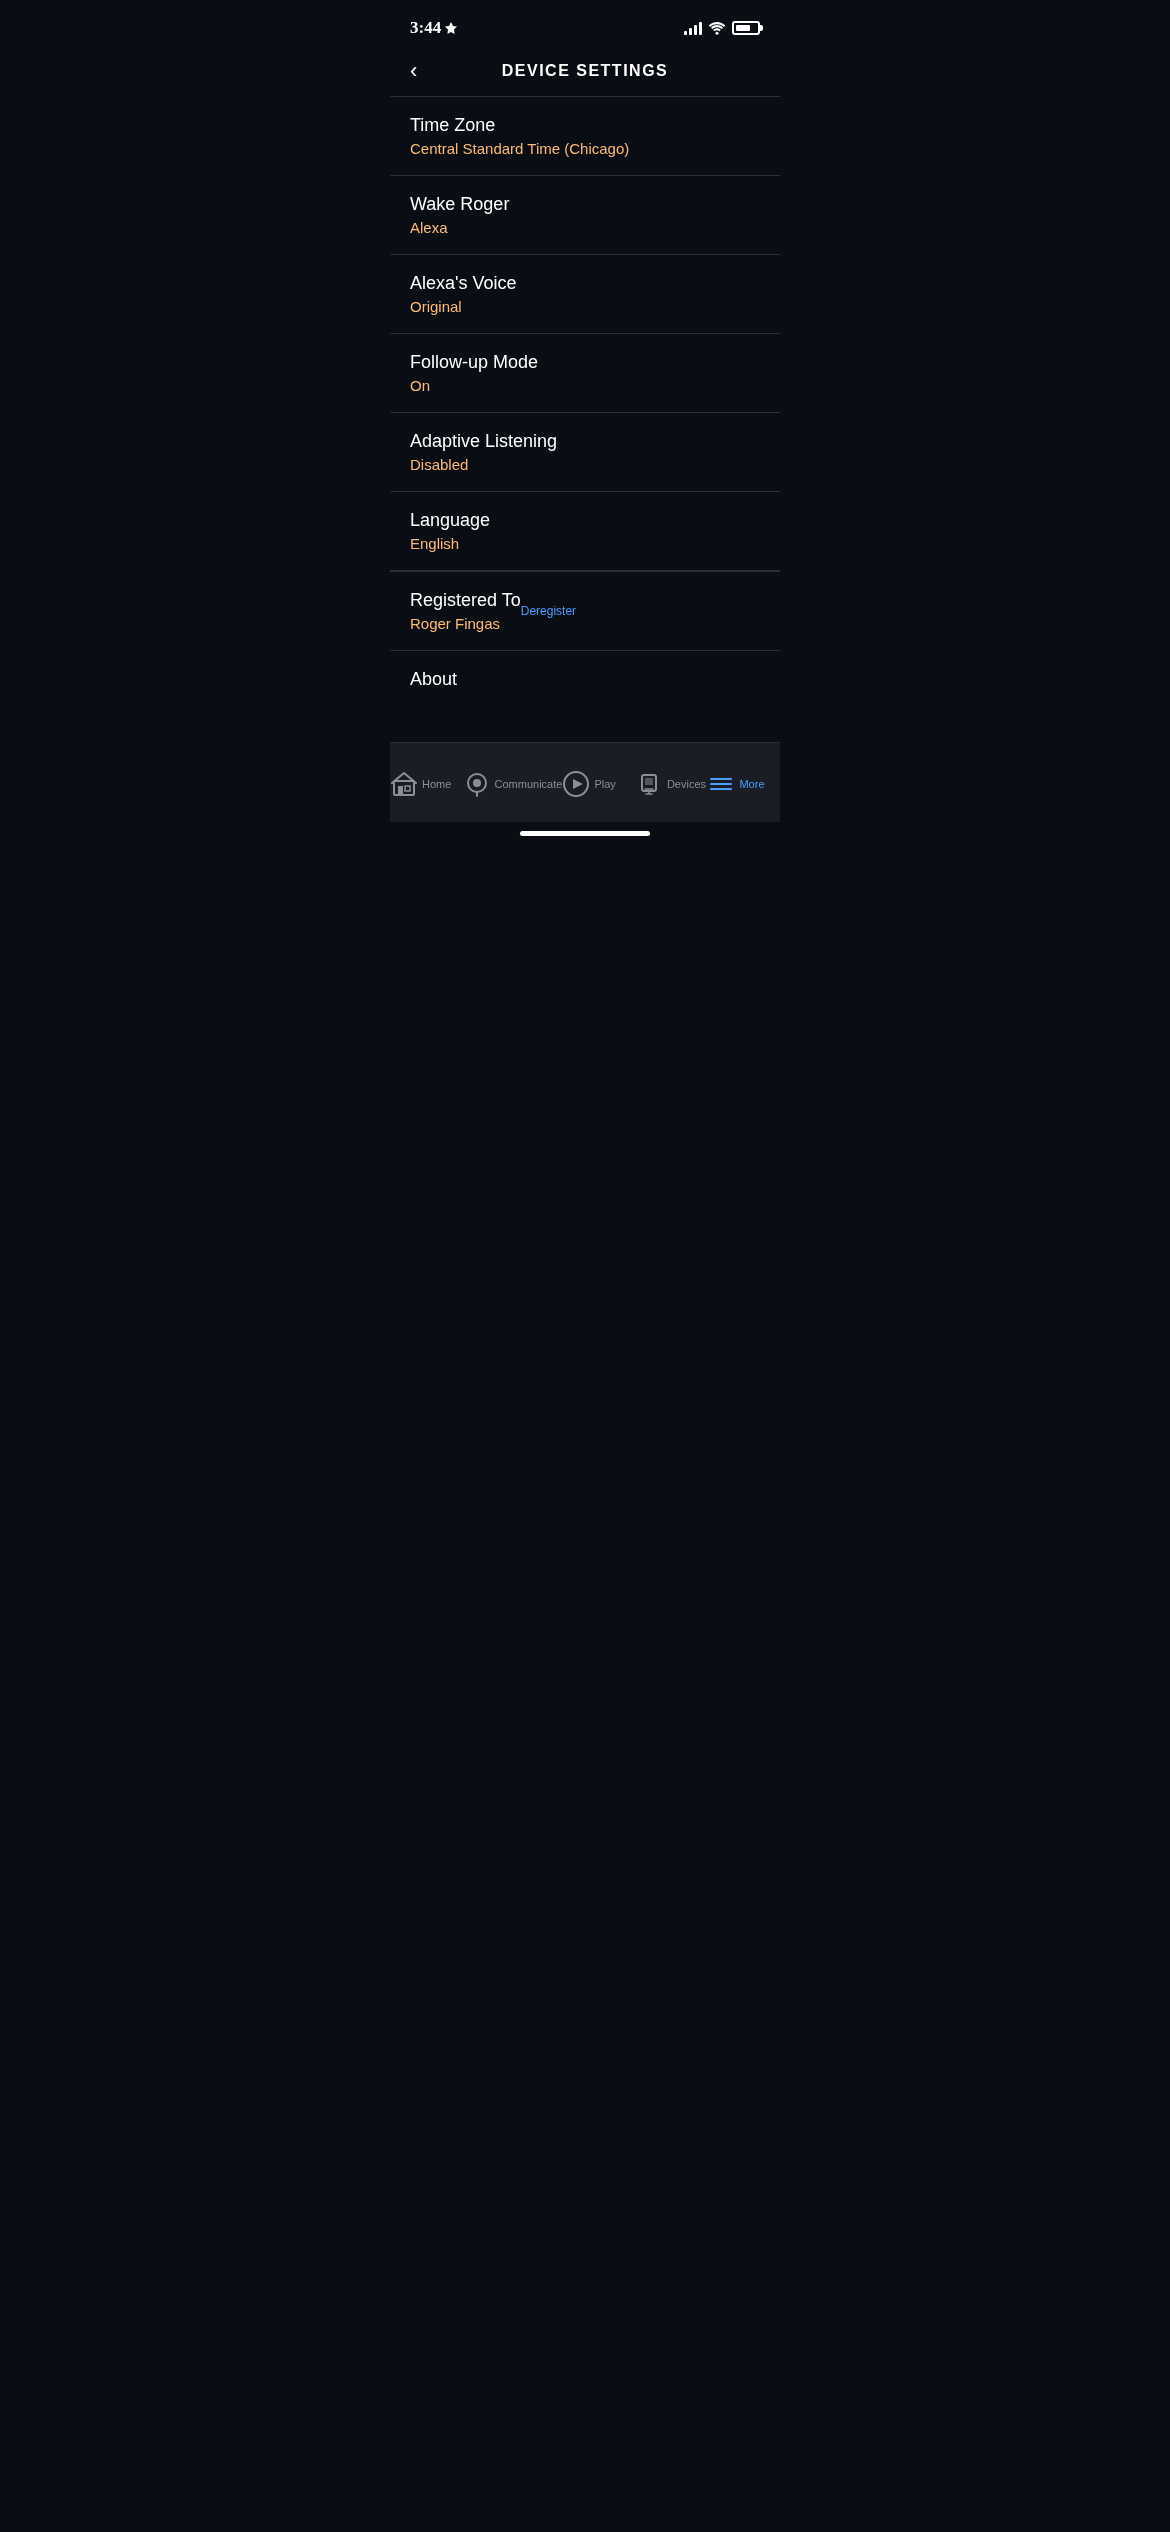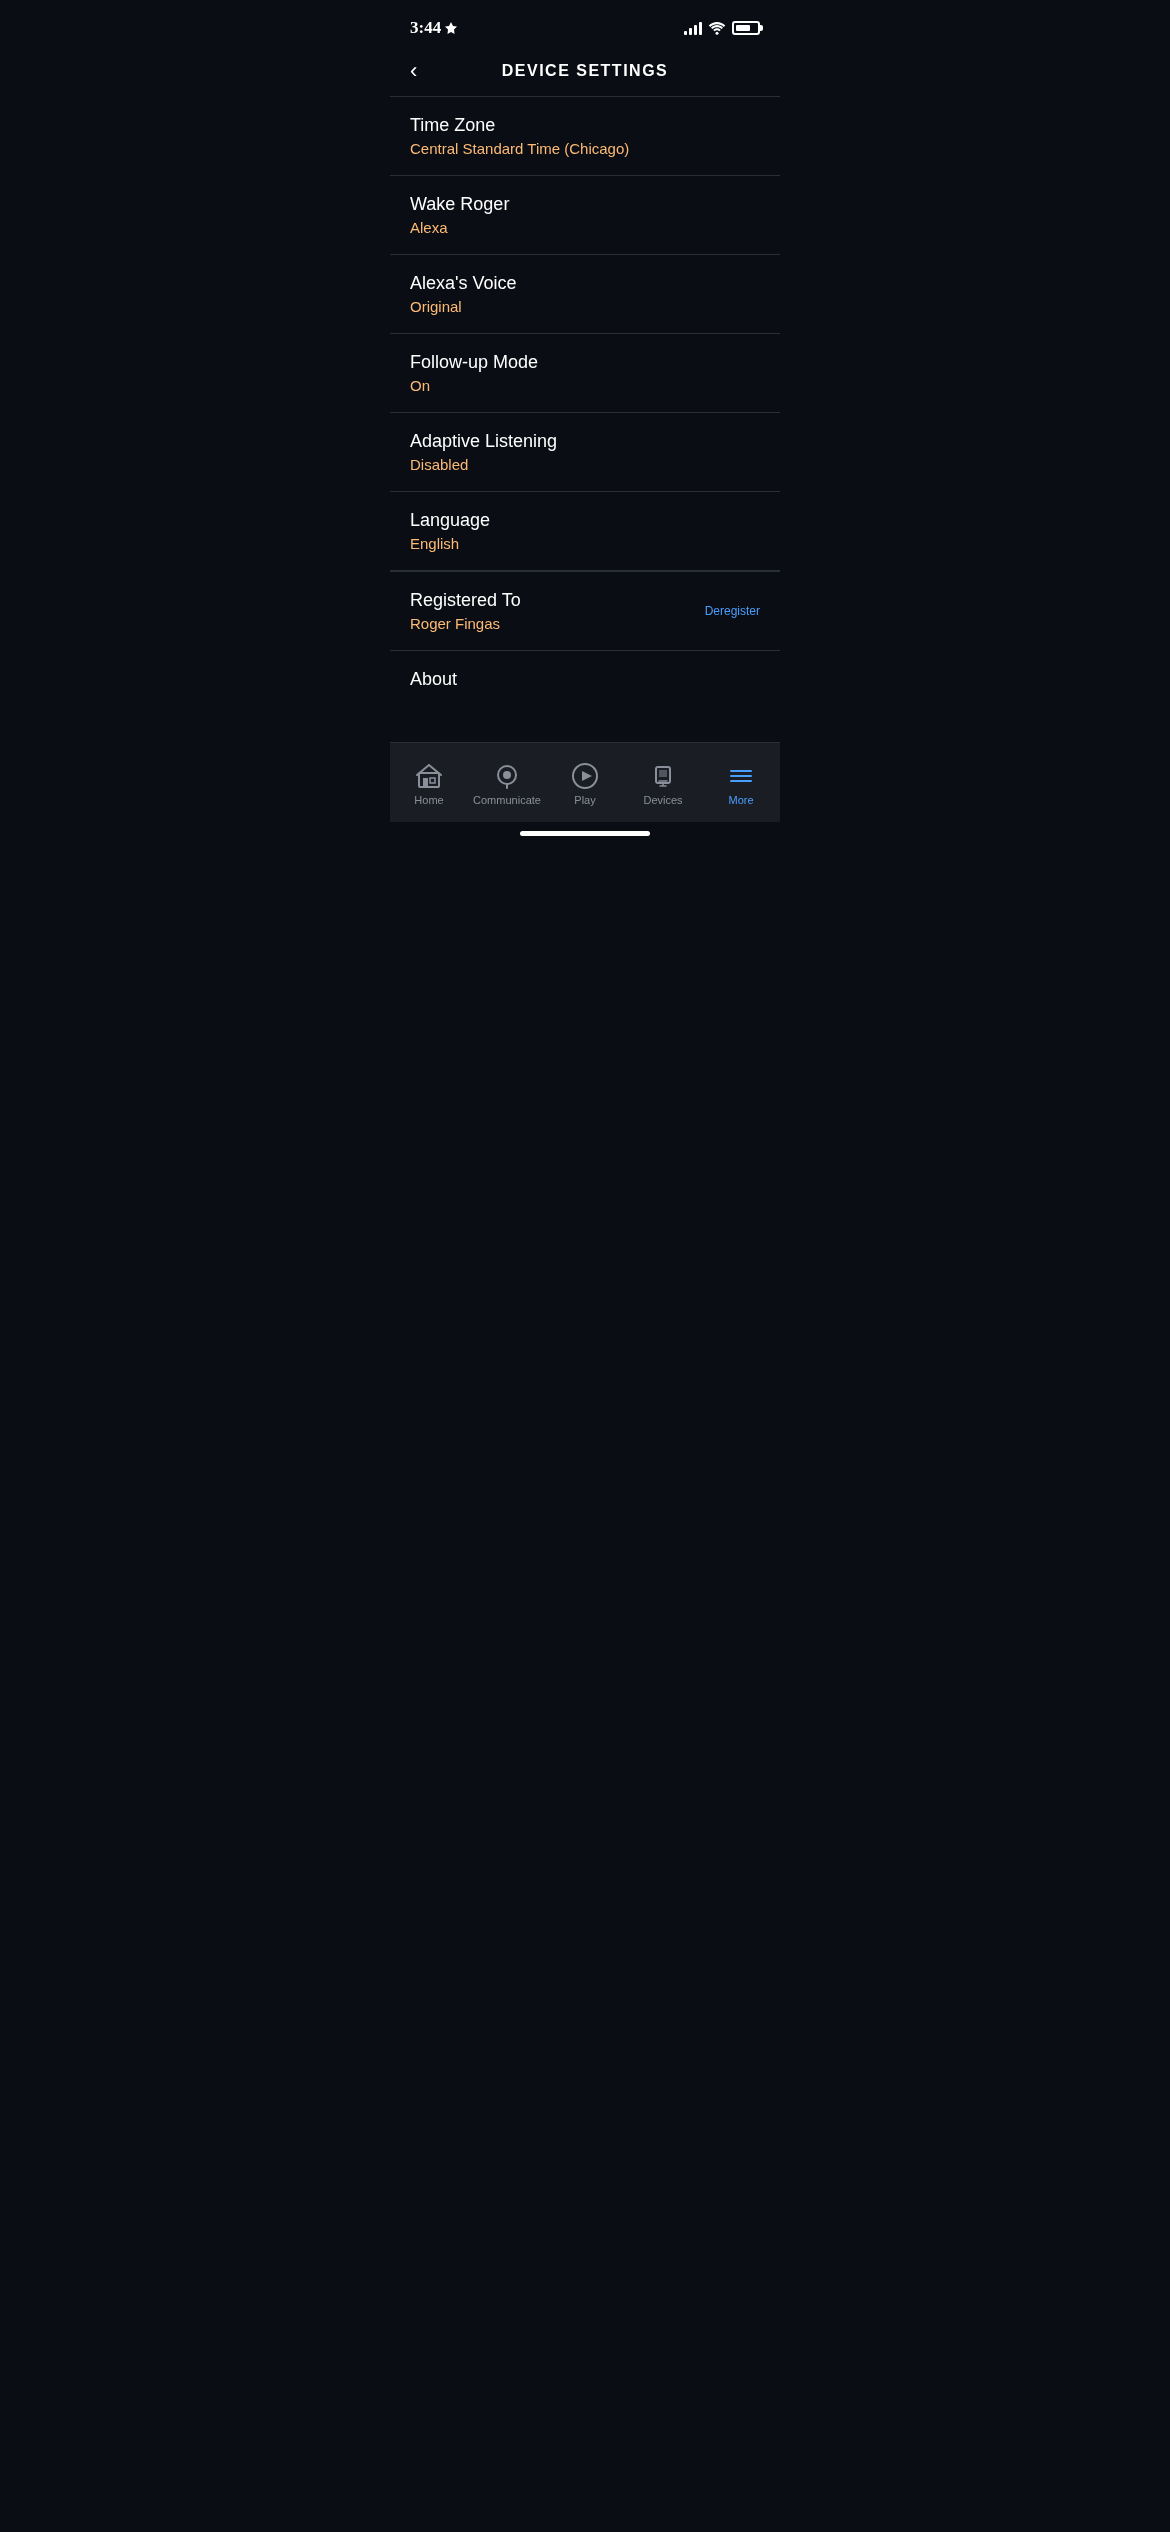--- a/index.html
+++ b/index.html
@@ -148,21 +148,20 @@
       margin-bottom: 4px;
     }
 
     .settings-item-subtitle {
       font-size: 15px;
       color: #fdba74;
     }
 
     .settings-item-row {
       display: flex;
-      justify-content: space-between;
       align-items: center;
     }
 
     .deregister-link {
       color: #4a9eff;
       font-size: 12px;
       cursor: pointer;
     }
 
     
@@ -171,21 +170,21 @@
       border-top: 1px solid #2a2e35;
       display: flex;
       justify-content: space-around;
       align-items: center;
       padding: 10px 0 8px 0;
       height: 80px;
     }
 
     .nav-item {
       display: flex;
-      flex-direction: column;
+      flex-direction: row;
       align-items: center;
       gap: 4px;
       cursor: pointer;
       flex: 1;
     }
 
     .nav-icon {
       width: 28px;
       height: 28px;
       display: flex;

